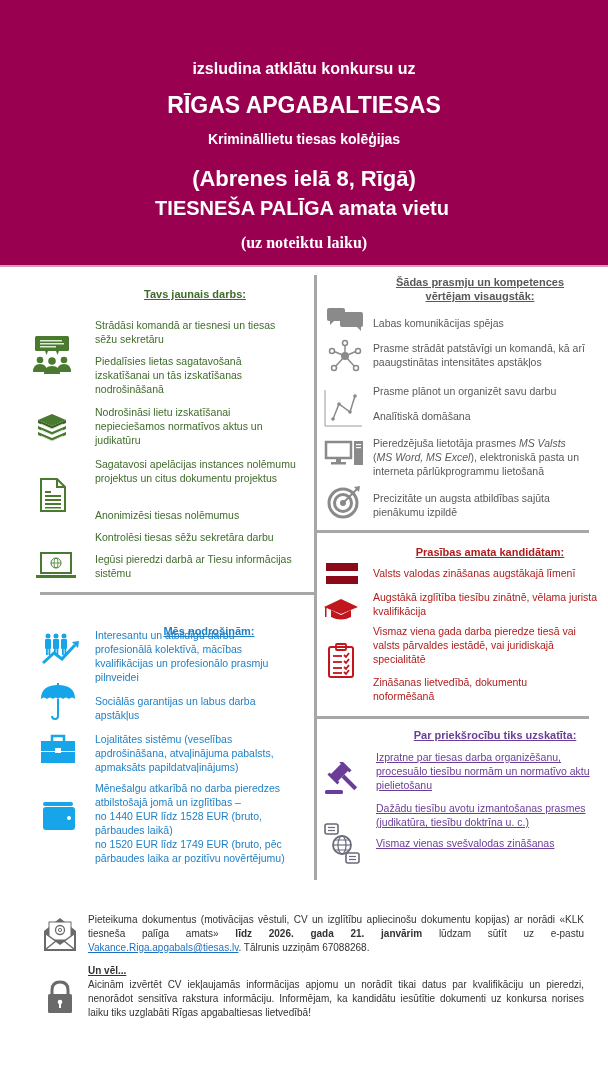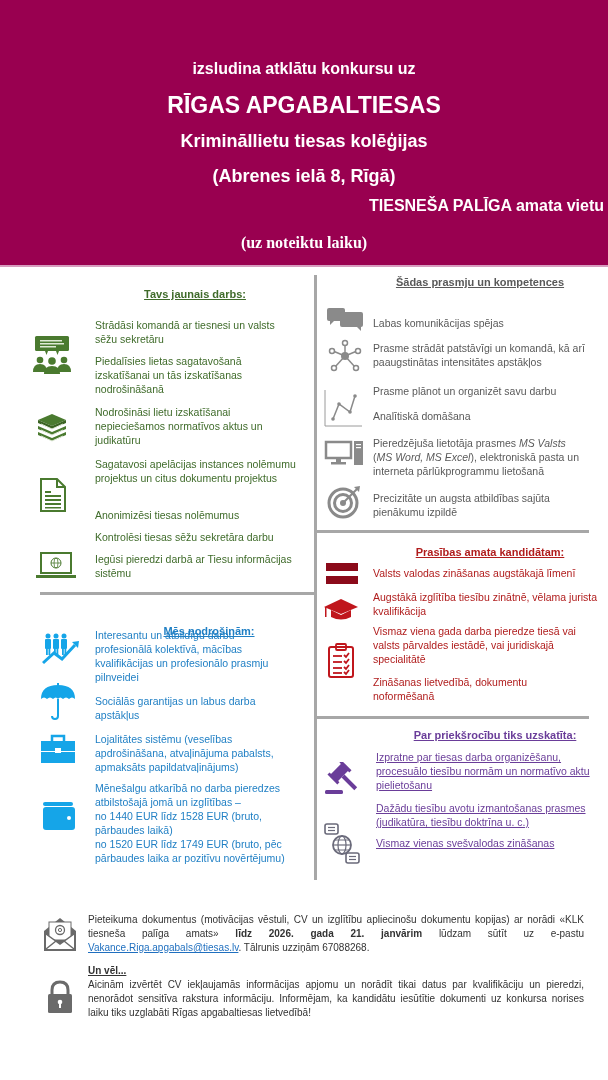--- a/index.html
+++ b/index.html
@@ -1,23 +1,23 @@
 <!DOCTYPE html>
 <html><head>
 <meta charset="utf-8">
 <style>
   * { box-sizing: border-box; margin: 0; padding: 0; }
   body { width: 608px; height: 1080px; background: #ffffff; font-family: "Liberation Sans", sans-serif; position: relative; overflow: hidden; }
   .header { position: absolute; left: 0; top: 0; width: 608px; height: 267px; background: #990050; color: #fff; text-align: center; font-weight: bold; border-bottom: 2px solid #d69cbe; }
   .header .l1 { position: absolute; left: 0; right: 0; top: 32px; font-size: 16px; }
   .header .l2 { position: absolute; left: 0; right: 0; top: 60px; font-size: 16px; }
   .header .l3 { position: absolute; left: 0; right: 0; top: 92px; font-size: 23px; }
-  .header .l4 { position: absolute; left: 0; right: 0; top: 131px; font-size: 18px; }
-  .header .l5 { position: absolute; left: 0; right: 0; top: 166px; font-size: 18px; }
-  .header .l6 { position: absolute; left: 0; right: 4px; top: 197px; font-size: 16px; text-align: right; }
+  .header .l4 { position: absolute; left: 0; right: 0; top: 131px; font-size: 14px; }
+  .header .l5 { position: absolute; left: 0; right: 0; top: 166px; font-size: 22px; }
+  .header .l6 { position: absolute; left: 0; right: 4px; top: 197px; font-size: 20px; }
   .header .l7 { position: absolute; left: 0; right: 0; top: 234px; font-size: 16px; font-family: Liberation Serif, serif; }
 
   .vline { position: absolute; left: 314px; top: 275px; width: 3px; height: 605px; background: #a7a7a7; }
   .hline { position: absolute; height: 3px; background: #a7a7a7; }
 
   .sec-title { position: absolute; font-size: 11px; font-weight: bold; text-decoration: underline; text-align: center; line-height: 14px; }
   .item { position: absolute; font-size: 10.5px; line-height: 14px; }
   .icon { position: absolute; }
 
   .green { color: #3f6b2a; }
@@ -90,21 +90,21 @@
 <div class="icon" style="left:36px; top:552px;">
   <svg width="40" height="28" viewBox="0 0 40 28">
     <rect x="5" y="1" width="30" height="20" fill="none" stroke="#4a7a2f" stroke-width="2"></rect>
     <circle cx="20" cy="11" r="5" fill="none" stroke="#4a7a2f" stroke-width="1"></circle>
     <ellipse cx="20" cy="11" rx="2" ry="5" fill="none" stroke="#4a7a2f" stroke-width="0.8"></ellipse>
     <line x1="15" y1="11" x2="25" y2="11" stroke="#4a7a2f" stroke-width="0.8"></line>
     <rect x="0" y="23" width="40" height="3" fill="#4a7a2f"></rect>
   </svg>
 </div>
 
-<div class="item green" style="left:95px; top:318px; width:200px;">Strādāsi komandā ar tiesnesi un valsts sēžu sekretāru</div>
+<div class="item green" style="left:95px; top:318px; width:200px;">Strādāsi komandā ar tiesnesi un tiesas sēžu sekretāru</div>
 <div class="item green" style="left:95px; top:354px; width:170px;">Piedalīsies lietas sagatavošanā izskatīšanai un tās izskatīšanas nodrošināšanā</div>
 <div class="item green" style="left:95px; top:405px; width:185px;">Nodrošināsi lietu izskatīšanai nepieciešamos normatīvos aktus un judikatūru</div>
 <div class="item green" style="left:95px; top:457px; width:215px;">Sagatavosi apelācijas instances nolēmumu projektus un citus dokumentu projektus</div>
 <div class="item green" style="left:95px; top:508px; width:215px;">Anonimizēsi tiesas nolēmumus</div>
 <div class="item green" style="left:95px; top:530px; width:215px;">Kontrolēsi tiesas sēžu sekretāra darbu</div>
 <div class="item green" style="left:95px; top:552px; width:215px;">Iegūsi pieredzi darbā ar Tiesu informācijas sistēmu</div>
 
 <div class="sec-title blue" style="left:129px; top:607px; width:160px;margin-top:17px;">Mēs nodrošinām:</div>
 
 <div class="icon" style="left:42px; top:633px;">
@@ -157,20 +157,21 @@
   <div>Mēnešalgu atkarībā no darba pieredzes</div>
   <div>atbilstošajā jomā un izglītības –</div>
   <div>no 1440 EUR līdz 1528 EUR (bruto,</div>
   <div>pārbaudes laikā)</div>
   <div>no 1520 EUR līdz 1749 EUR (bruto, pēc</div>
   <div>pārbaudes laika ar pozitīvu novērtējumu)</div>
 </div>
 
 <div class="sec-title gray" style="left:365px; top:275px; width:230px;">
   <div>Šādas prasmju un kompetences</div>
+  <div>vērtējam visaugstāk:</div>
 </div>
 
 <div class="icon" style="left:326px; top:307px;">
   <svg width="38" height="26" viewBox="0 0 38 26">
     <rect x="1" y="1" width="18" height="13" rx="2" fill="#8a8a8a"></rect>
     <polygon points="4,14 8,14 4,18" fill="#8a8a8a"></polygon>
     <rect x="14" y="5" width="23" height="15" rx="2" fill="#8a8a8a"></rect>
     <polygon points="31,20 35,20 35,24" fill="#8a8a8a"></polygon>
   </svg>
 </div>

